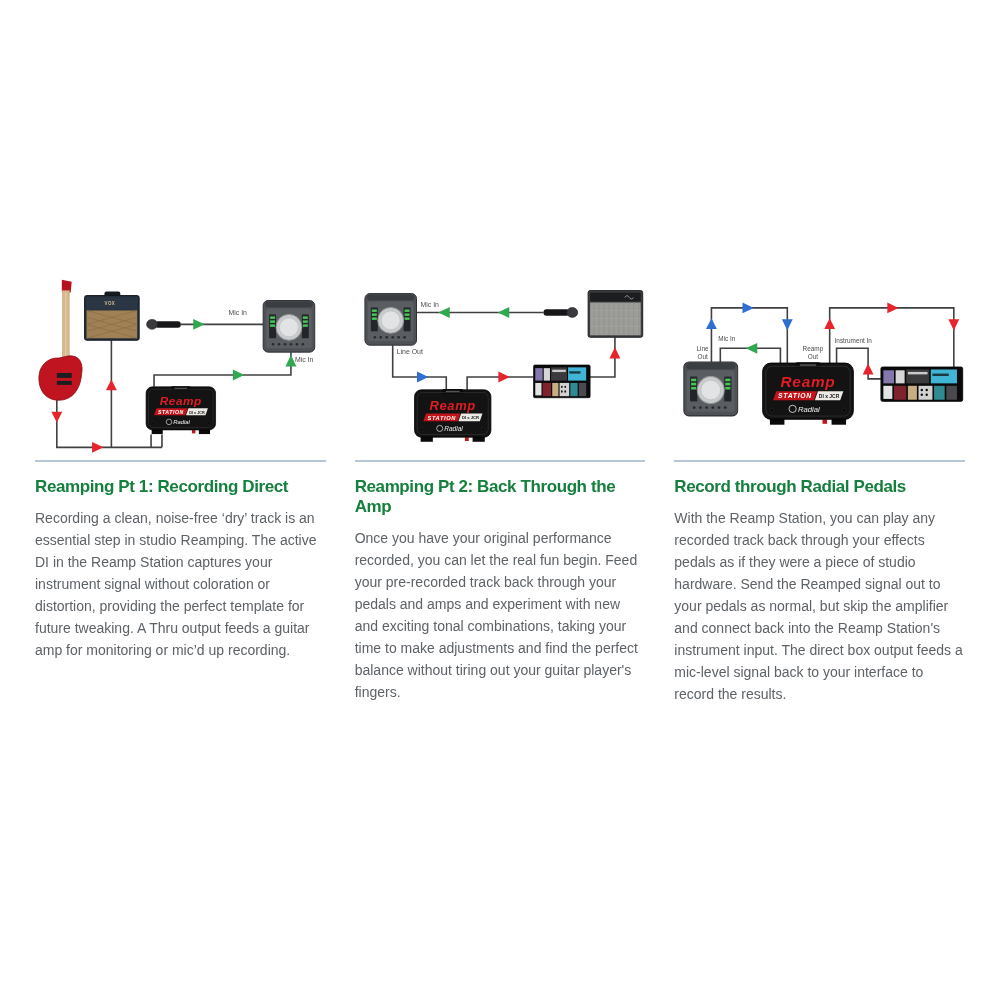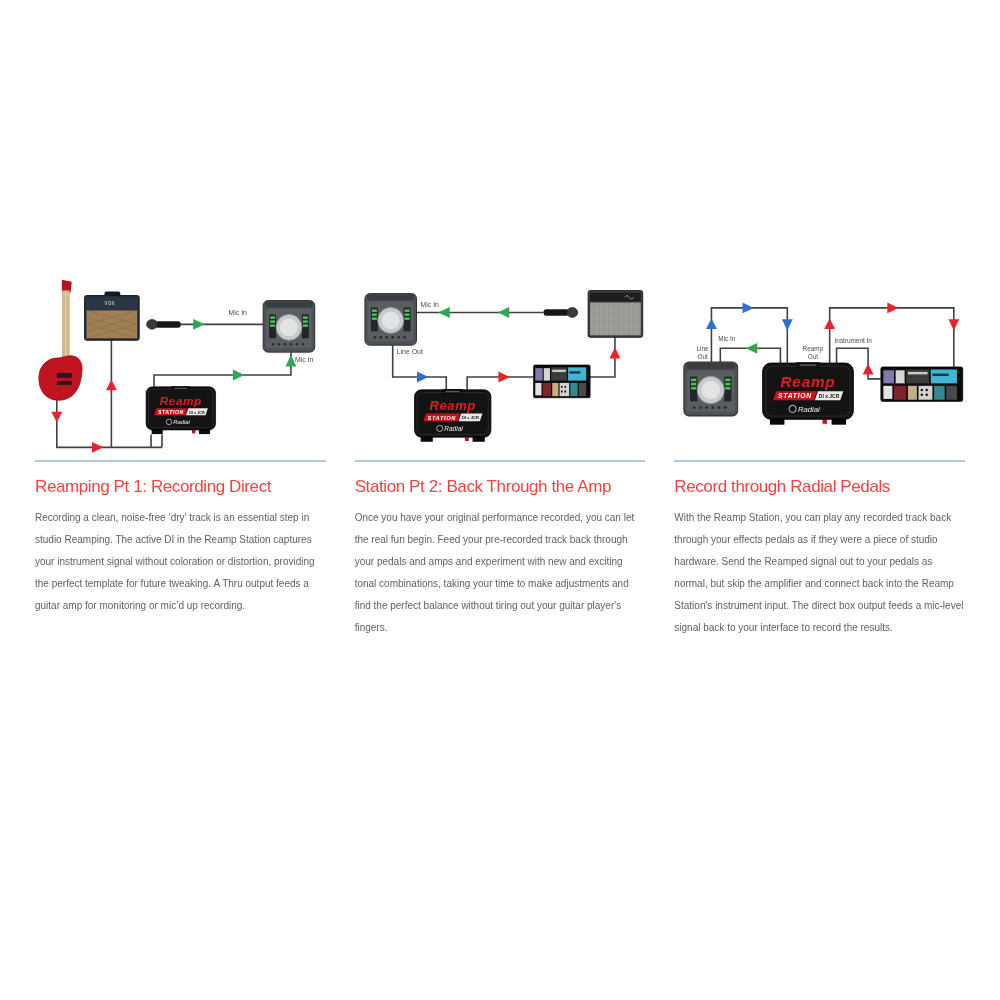--- a/index.html
+++ b/index.html
@@ -4,23 +4,23 @@
 <style>
   html,body{margin:0;padding:0;background:#fff;}
   .page{position:relative;width:1000px;height:1000px;background:#fff;overflow:hidden;
         font-family:"Liberation Sans",sans-serif;}
   .grid{position:absolute;left:35px;top:277px;width:930px;
         display:grid;grid-template-columns:1fr 1fr 1fr;gap:29px;}
   .col{position:relative;}
   .diagram{width:100%;height:182px;}
   .diagram svg{display:block;width:100%;height:182px;}
   .rule{height:2px;background:#b5c7d8;margin-top:1px;}
-  h2{margin:15px 0 0 0;font-size:17px;line-height:20px;font-weight:400;
-     color:#ef4444;letter-spacing:-0.4px;}
-  p{margin:10px 0 0 0;font-size:10px;line-height:22px;color:#5d6267;}
+  h2{margin:15px 0 0 0;font-size:17px;line-height:20px;font-weight:700;
+     color:#15803d;letter-spacing:-0.4px;}
+  p{margin:10px 0 0 0;font-size:14px;line-height:22px;color:#5d6267;}
   .lbl{font-family:"Liberation Sans",sans-serif;font-size:7px;fill:#4c4c4c;}
   .lbl3{font-size:6.5px;}
   .wire{fill:none;stroke:#404040;stroke-width:1.6;}
   .arr-red{fill:#e6242b;}
   .arr-grn{fill:#2fa84f;}
   .arr-blu{fill:#2f6fd2;}
   .reamp-brand{font-family:"Liberation Sans",sans-serif;font-weight:bold;
      font-size:17px;letter-spacing:0.8px;fill:#e01c24;font-style:italic;}
   .reamp-station{font-family:"Liberation Sans",sans-serif;font-weight:bold;
      font-size:7.5px;letter-spacing:0.8px;fill:#ffffff;font-style:italic;}
@@ -219,21 +219,21 @@
             <polygon points="61,31 89,31 85.5,41 57.5,41" fill="#eceae4"></polygon>
             <text class="reamp-badge" x="62" y="38.5">DI x JCR</text>
             <circle cx="33" cy="50.5" r="4" fill="none" stroke="#e8e8e8" stroke-width="0.9"></circle>
             <text class="reamp-logo" x="39" y="53.5">Radial</text>
             <circle cx="10" cy="52" r="2.2" fill="#0a0a0a" stroke="#333333" stroke-width="0.5"></circle>
             <circle cx="90" cy="52" r="2.2" fill="#0a0a0a" stroke="#333333" stroke-width="0.5"></circle>
           </g>
         </svg>
       </div>
       <div class="rule"></div>
-      <h2>Station Pt 2: Back Through the Amp</h2>
+      <h2>Reamping Pt 2: Back Through the Amp</h2>
       <p>Once you have your original performance recorded, you can let the real fun begin. Feed your pre-recorded track back through your pedals and amps and experiment with new and exciting tonal combinations, taking your time to make adjustments and find the perfect balance without tiring out your guitar player's fingers.</p>
     </section>
 
     <section class="col">
       <div class="diagram">
         <svg viewBox="0 0 295 182" xmlns="http://www.w3.org/2000/svg">
 
           <path class="wire" d="M38 85 V30 H115 V86"></path>
           <path class="wire" d="M108 86 V71 H47 V85"></path>
           <path class="wire" d="M158 86 V30 H284 V90"></path>

